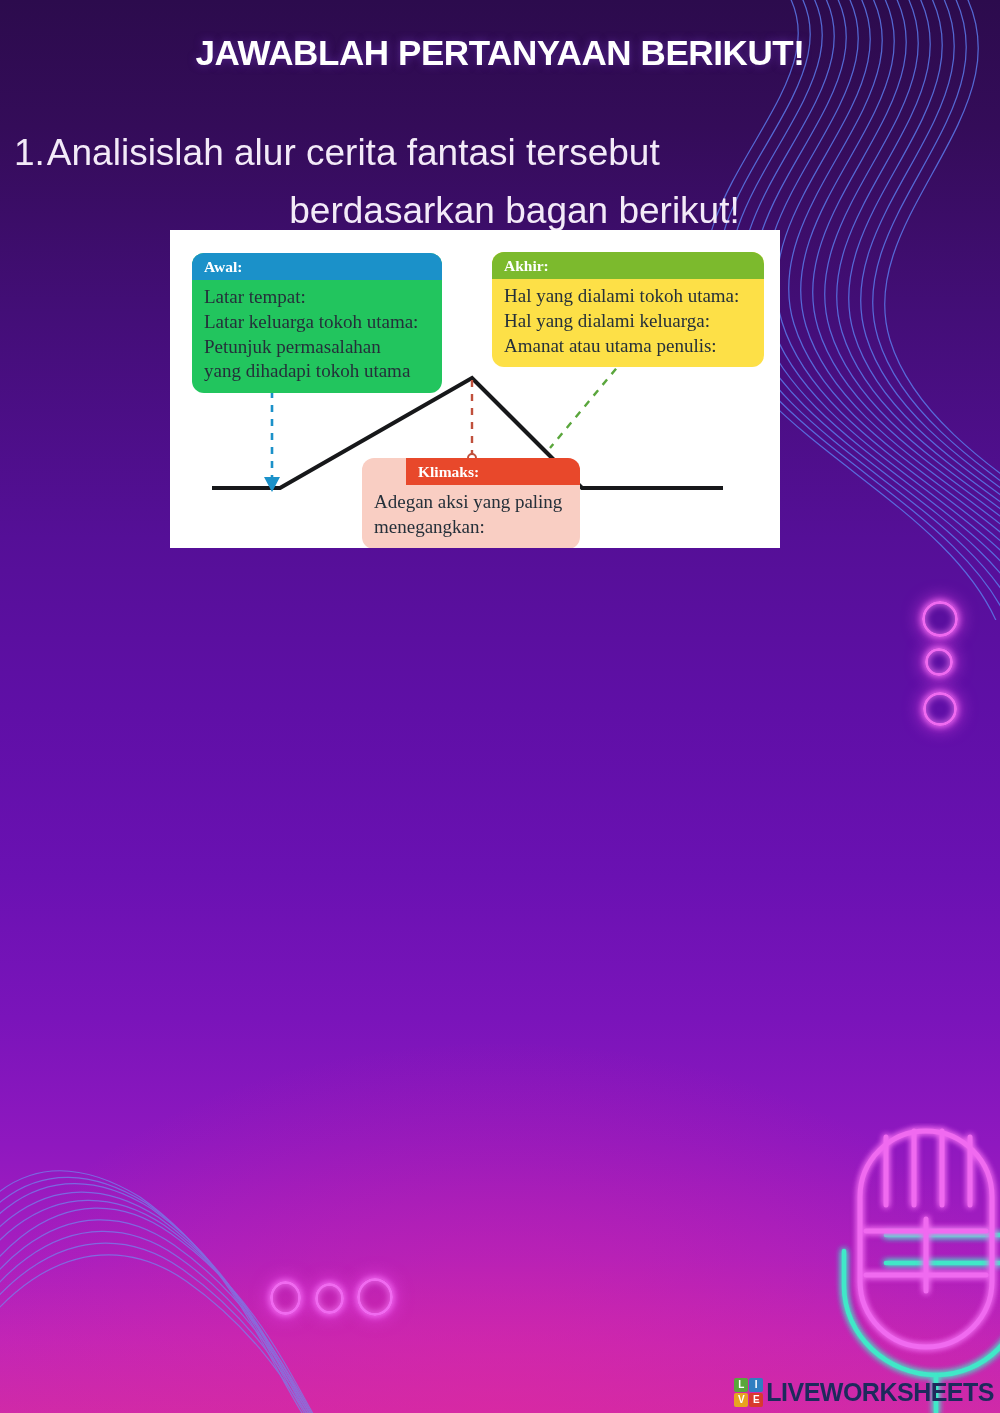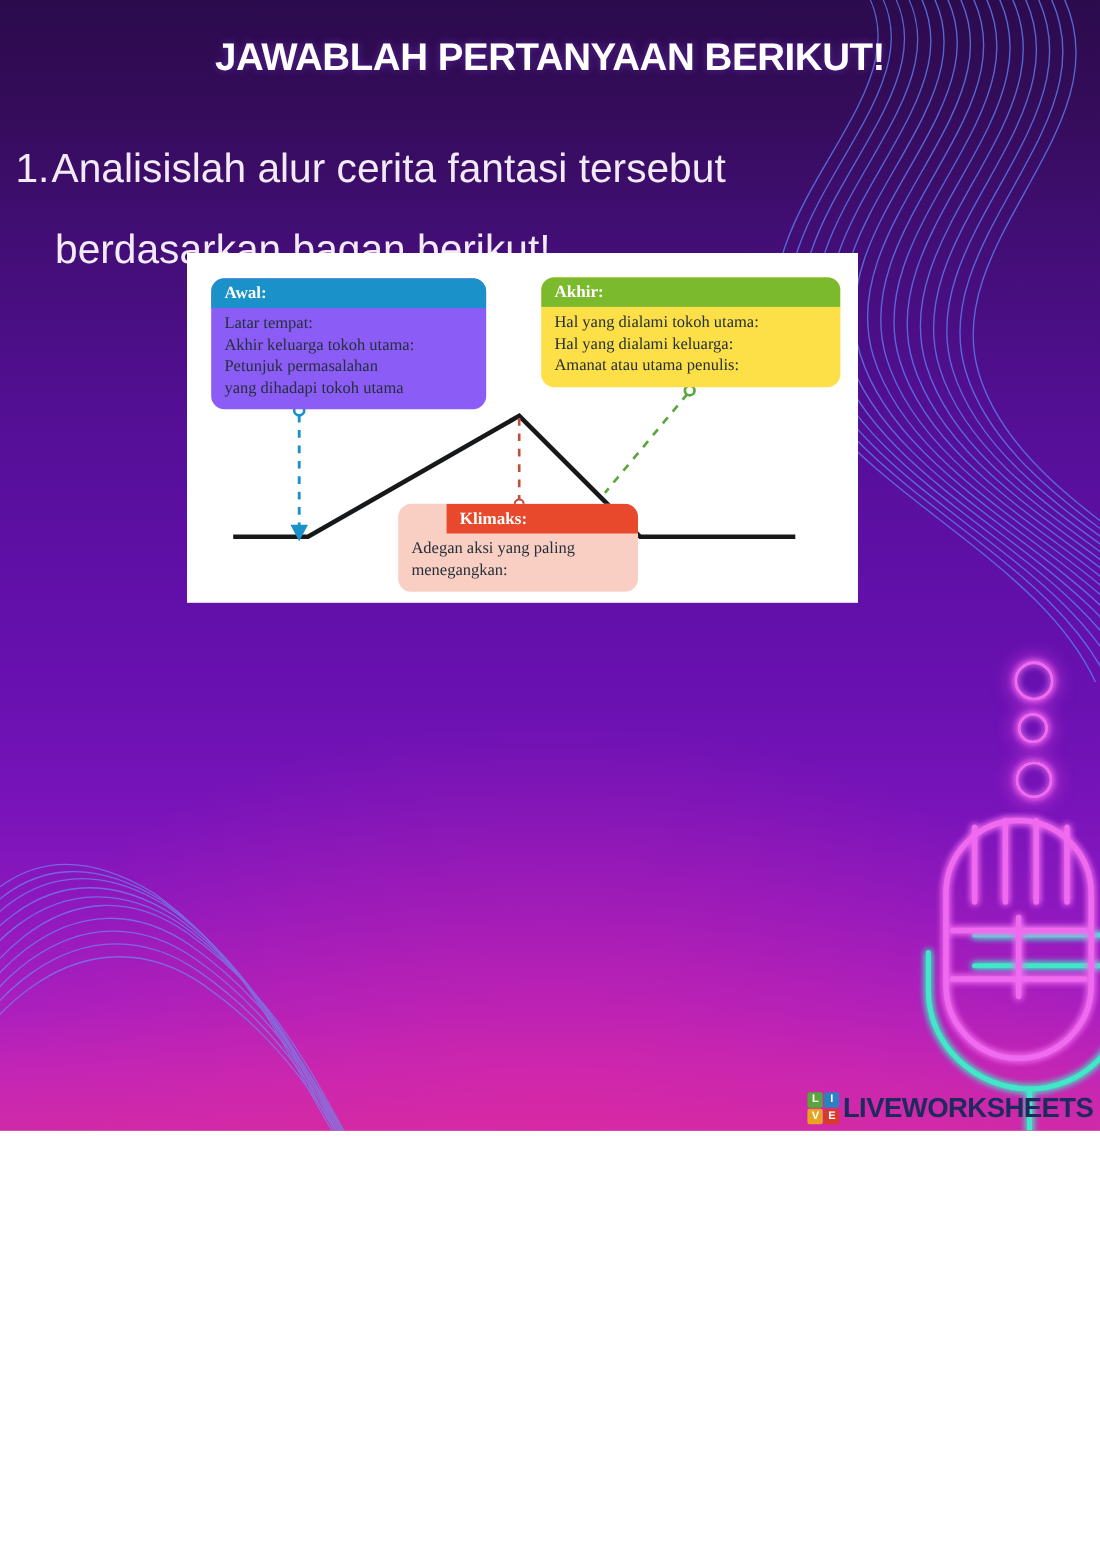--- a/index.html
+++ b/index.html
@@ -4,21 +4,21 @@
 <title>Worksheet</title>
 <style>
   * { box-sizing: border-box; margin: 0; padding: 0; }
   html, body {
     width: 1000px; height: 1413px;
     font-family: "Liberation Sans", sans-serif;
     overflow: hidden;
   }
   #page {
     position: relative;
-    width: 1000px; height: 1028px;
+    width: 1000px; height: 1413px;
     background:
       radial-gradient(ellipse 900px 600px at 50% 100%, rgba(222,40,160,0.55) 0%, rgba(222,40,160,0.0) 62%),
       linear-gradient(to bottom,
         #2c0b4d 0%,
         #340c59 9%,
         #430e77 22%,
         #550f97 38%,
         #5f0fa6 50%,
         #6a11b2 62%,
         #7a14ba 72%,
@@ -50,21 +50,21 @@
   .question {
     position: absolute; top: 124px; left: 14px; width: 965px;
     color: #f3eaf8;
     font-size: 37px;
     font-weight: 300;
     line-height: 1.58;
     text-align: justify;
     z-index: 6;
   }
   .question .num { margin-right: 2px; }
-  .question .line2 { display: block; padding-left: 36px; text-align: left; margin-top: 16px; }
+  .question .line2 { display: block; padding-left: 36px; text-align: center; }
 
   
   .panel {
     position: absolute;
     left: 170px; top: 230px;
     width: 610px; height: 318px;
     background: #ffffff;
     z-index: 7;
     overflow: hidden;
   }
@@ -80,30 +80,30 @@
     font-family: "Liberation Serif", serif;
   }
   .box .hd {
     font-weight: bold;
     color: #ffffff;
     font-size: 15.5px;
     padding: 4px 12px 4px 12px;
     line-height: 1.25;
   }
   .box .bd {
-    font-size: 15px;
+    font-size: 19px;
     color: #25303a;
     padding: 5px 12px 9px 12px;
     line-height: 1.30;
   }
   .box .bd div { white-space: nowrap; }
 
   #box-awal {
     left: 22px; top: 23px; width: 250px;
-    background: #8b5cf6;
+    background: #22c55e;
   }
   #box-awal .hd { background: #1b91c9; }
 
   #box-akhir {
     left: 322px; top: 22px; width: 272px;
     background: #fde047;
   }
   #box-akhir .hd { background: #7cba2d; }
   #box-akhir .bd { }
 
@@ -228,21 +228,21 @@
       <circle cx="302" cy="228" r="4" fill="none" stroke="#c0503c" stroke-width="2"></circle>
 
       <line x1="455" y1="128" x2="380" y2="218" stroke="#5aa63c" stroke-width="2.4" stroke-dasharray="7,7"></line>
       <circle cx="457" cy="125" r="4.4" fill="none" stroke="#5aa63c" stroke-width="2.4"></circle>
     </svg>
 
     <div class="box" id="box-awal">
       <div class="hd">Awal:</div>
       <div class="bd">
         <div>Latar tempat:</div>
-        <div>Akhir keluarga tokoh utama:</div>
+        <div>Latar keluarga tokoh utama:</div>
         <div>Petunjuk permasalahan</div>
         <div>yang dihadapi tokoh utama</div>
       </div>
     </div>
 
     <div class="box" id="box-akhir">
       <div class="hd">Akhir:</div>
       <div class="bd">
         <div>Hal yang dialami tokoh utama:</div>
         <div>Hal yang dialami keluarga:</div>

